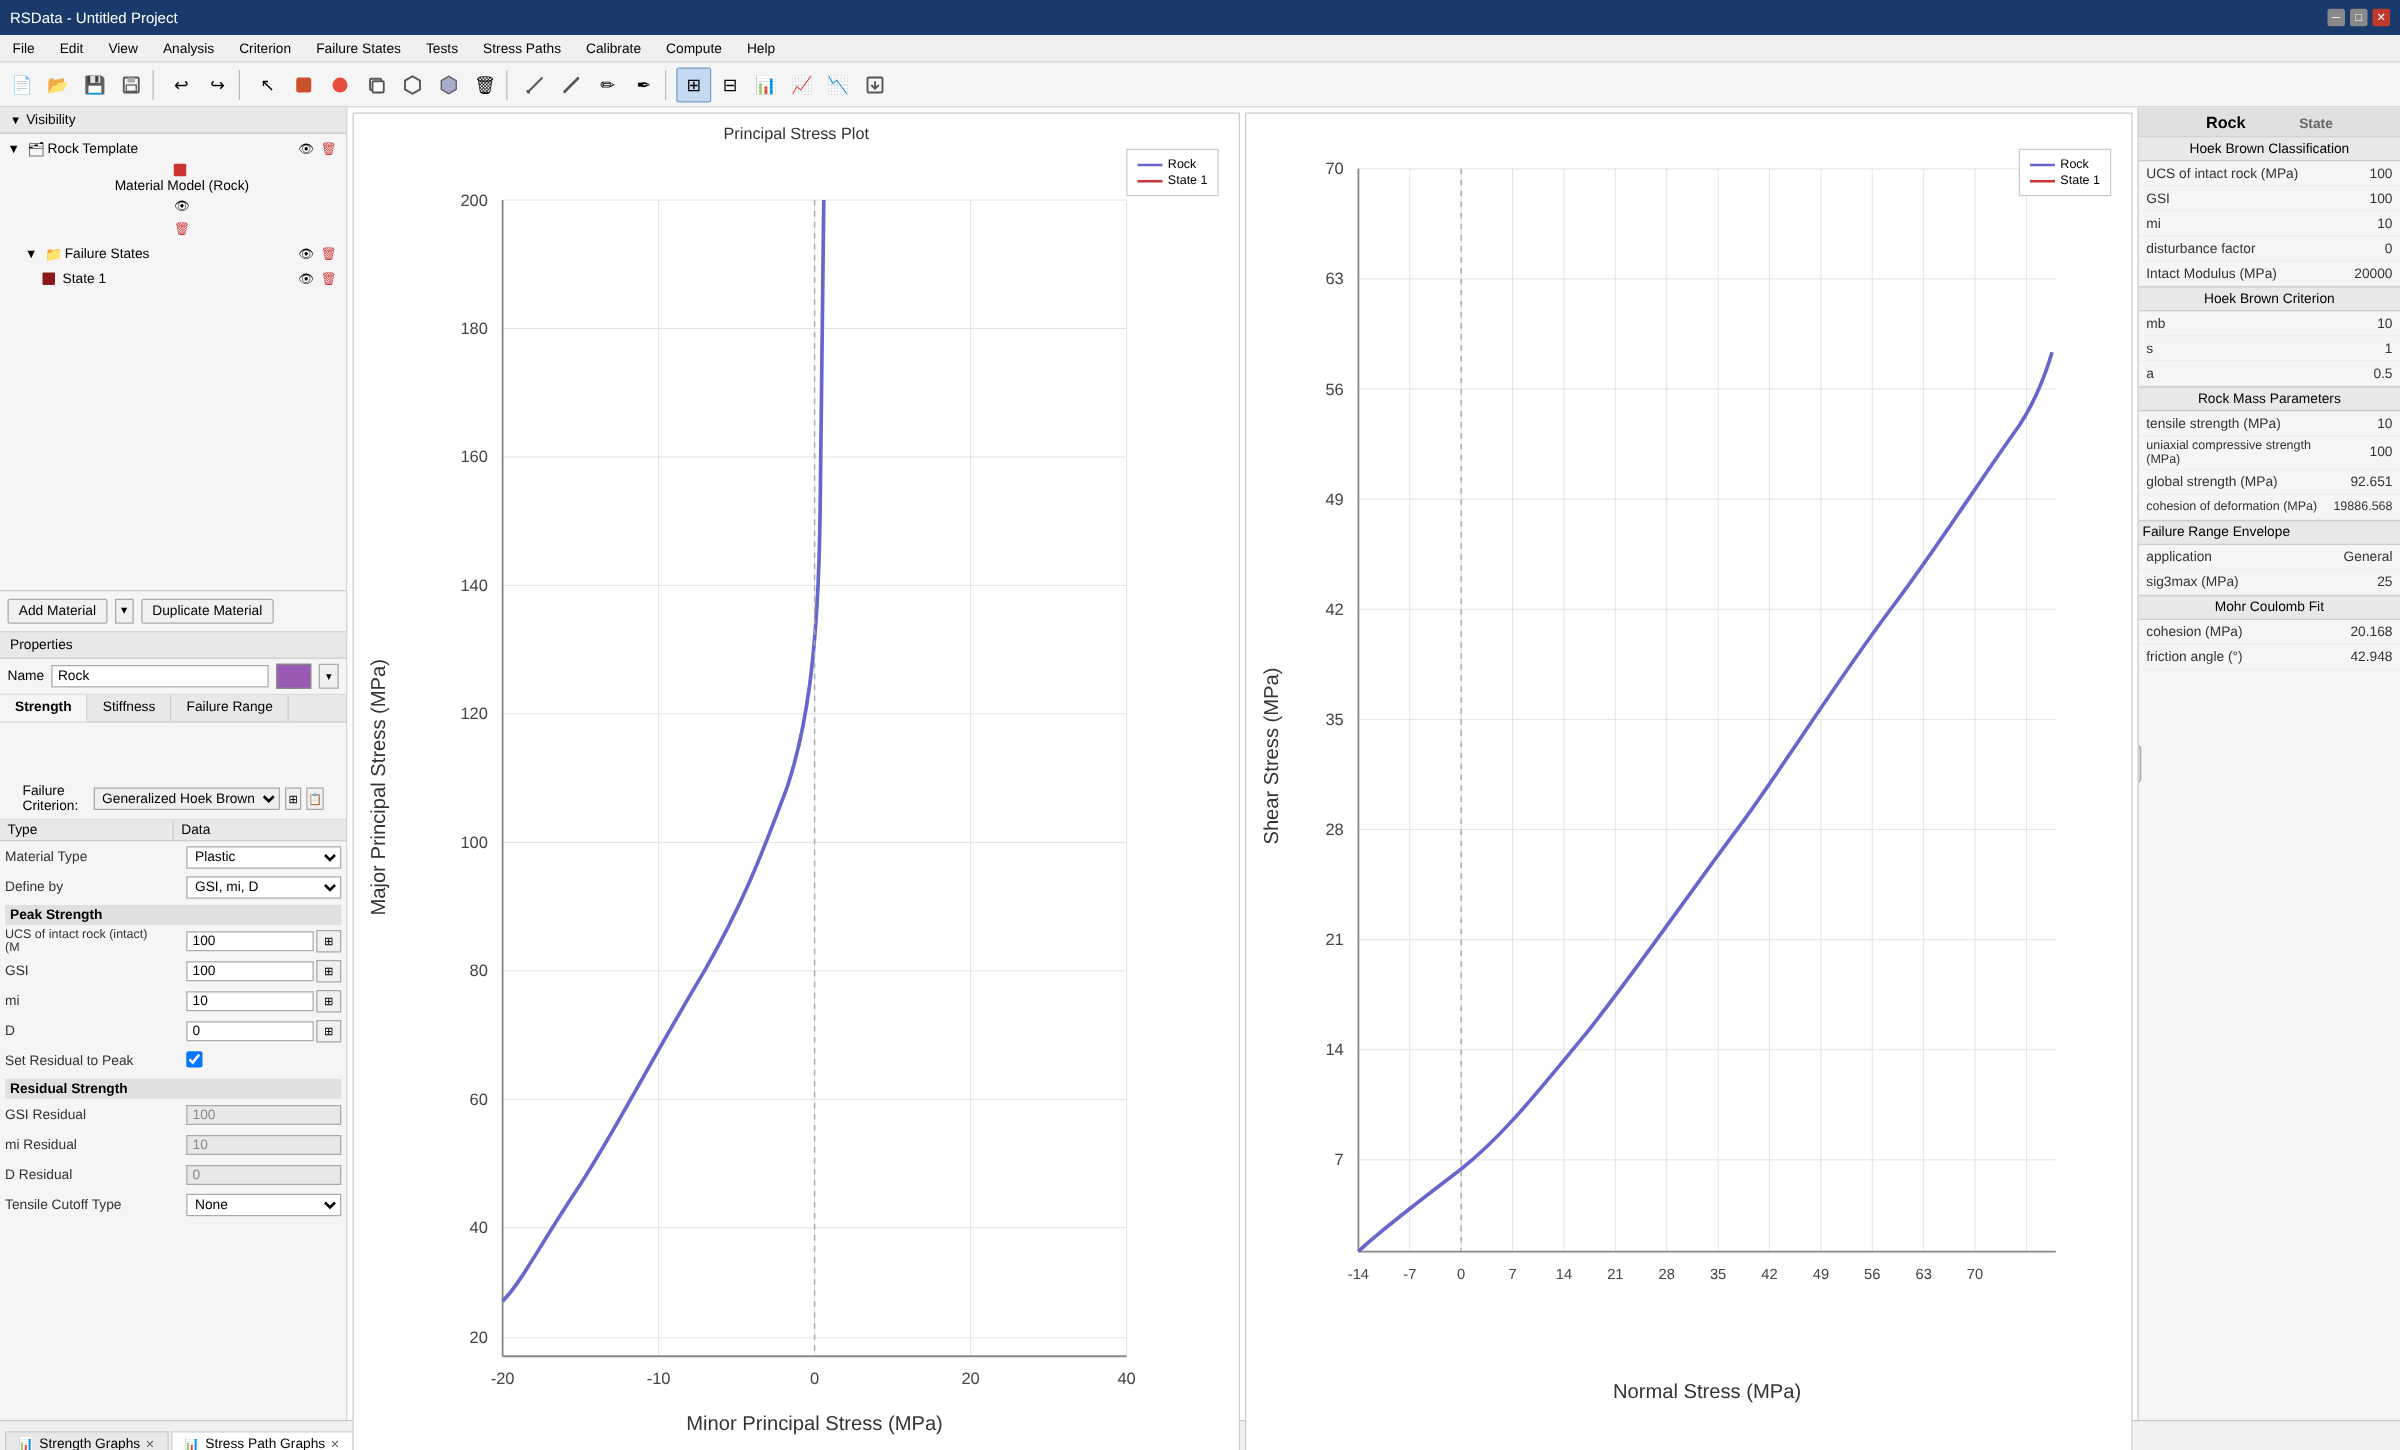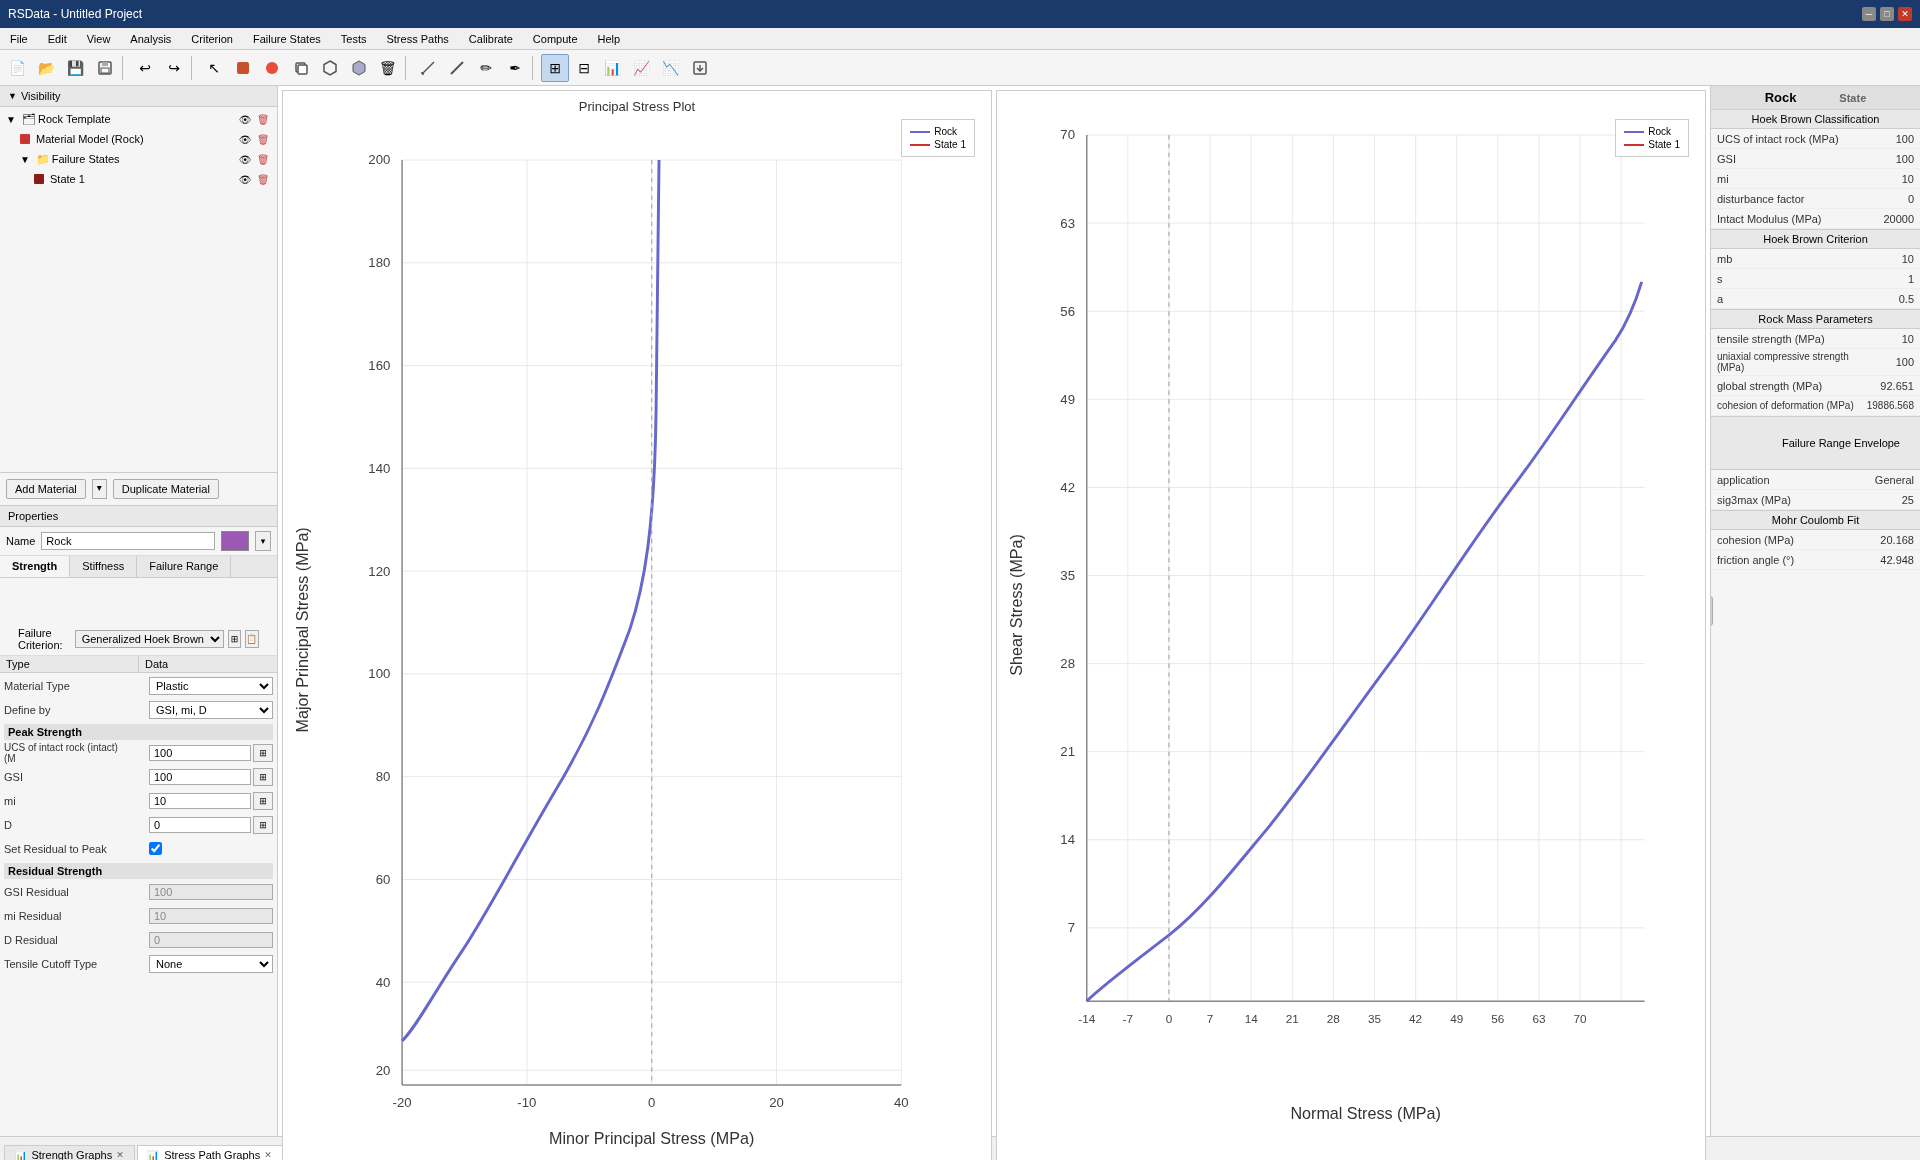--- a/index.html
+++ b/index.html
@@ -182,21 +182,21 @@
       <div style="flex:1;overflow-y:auto;padding:2px;">
 
         <div class="tree-item">
           <span style="font-size:10px;cursor:pointer;width:14px;">▼</span>
           <span style="font-size:11px;">🗂</span>
           <span style="flex:1;font-size:11px;">Rock Template</span>
           <button style="width:16px;height:16px;border:none;background:transparent;cursor:pointer;font-size:10px;">👁</button>
           <button style="width:16px;height:16px;border:none;background:transparent;cursor:pointer;font-size:10px;color:#cc3333;">🗑</button>
         </div>
 
-        <div class="tree-item" style="padding-left:18px;">
+        <div class="tree-item" style="padding-left:18px;flex-direction:column;">
           <span style="display:inline-block;width:10px;height:10px;background:#cc3333;border-radius:1px;margin-right:4px;"></span>
           <span style="flex:1;font-size:11px;">Material Model (Rock)</span>
           <button style="width:16px;height:16px;border:none;background:transparent;cursor:pointer;font-size:10px;">👁</button>
           <button style="width:16px;height:16px;border:none;background:transparent;cursor:pointer;font-size:10px;color:#cc3333;">🗑</button>
         </div>
 
         <div class="tree-item" style="padding-left:18px;">
           <span style="font-size:10px;cursor:pointer;width:14px;">▼</span>
           <span style="font-size:11px;">📁</span>
           <span style="flex:1;font-size:11px;">Failure States</span>
@@ -555,21 +555,21 @@
     </div>
     <div class="right-row">
       <div class="right-label">global strength (MPa)</div>
       <div class="right-value">92.651</div>
     </div>
     <div class="right-row">
       <div class="right-label" style="font-size:10px;">cohesion of deformation (MPa)</div>
       <div class="right-value" style="font-size:10px;">19886.568</div>
     </div>
 
-    <div style="background:#e8e8e8;text-align:right;padding:20px;font-size:11px;border-bottom:1px solid #ccc;border-top:1px solid #ccc;">
+    <div style="background:#e8e8e8;text-align:left;padding:3px;font-size:11px;border-bottom:1px solid #ccc;border-top:1px solid #ccc;">
       <span>Failure Range Envelope</span>
     </div>
     <div class="right-row">
       <div class="right-label">application</div>
       <div class="right-value">General</div>
     </div>
     <div class="right-row">
       <div class="right-label">sig3max (MPa)</div>
       <div class="right-value">25</div>
     </div>

